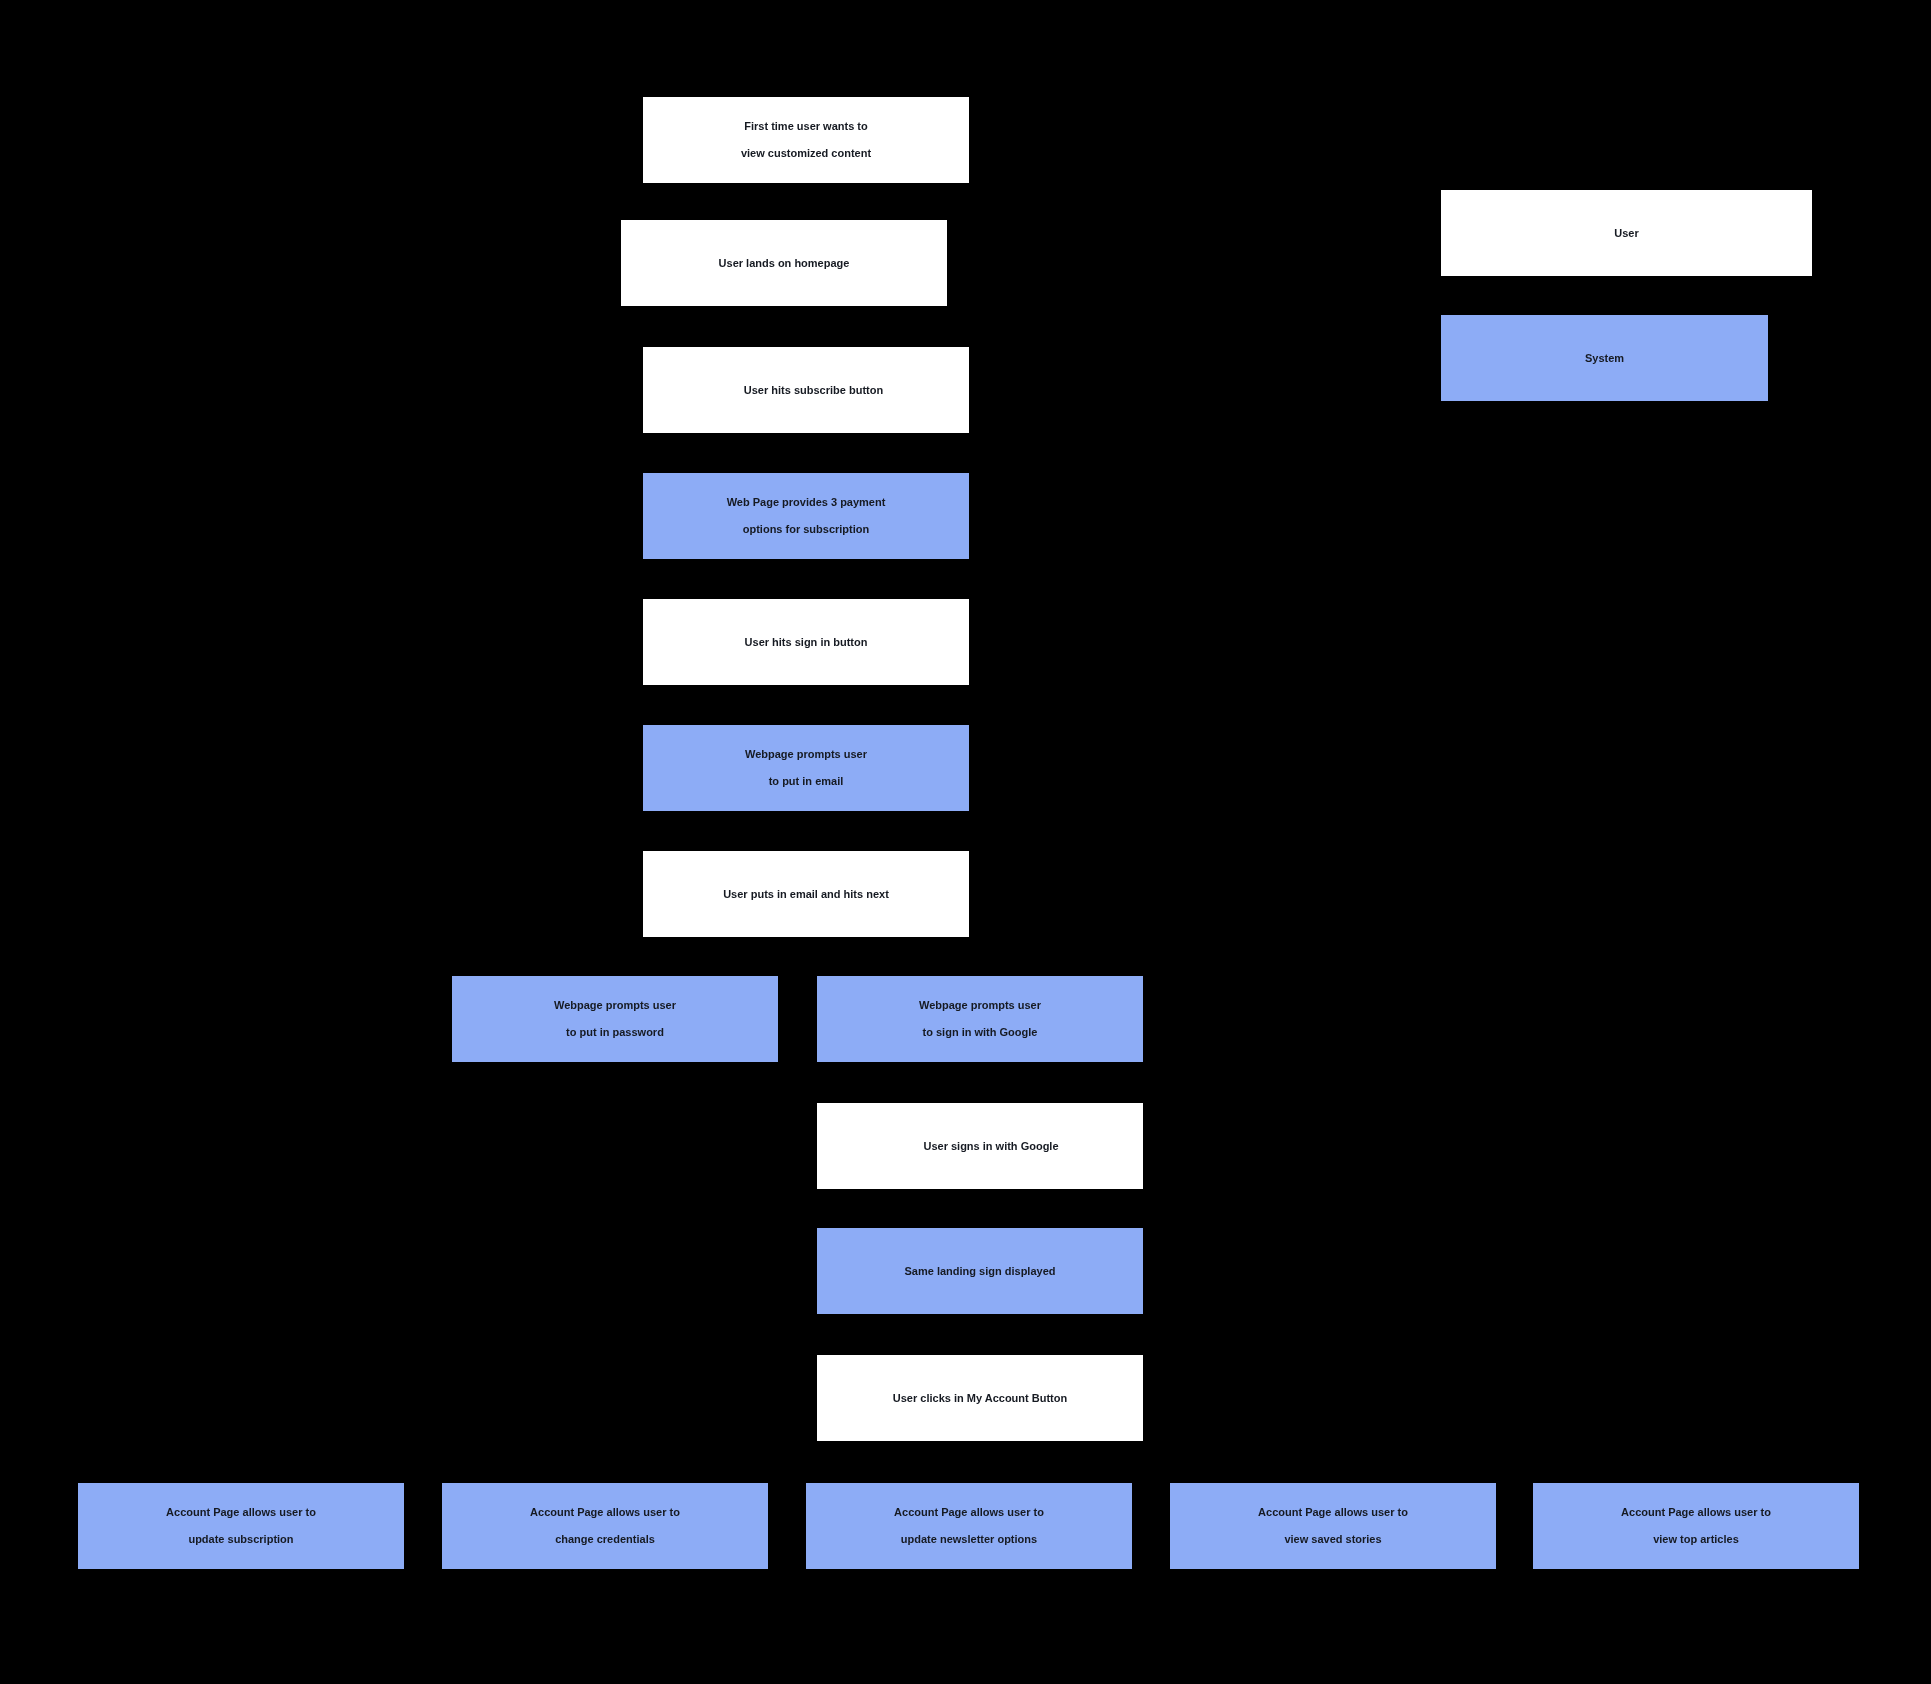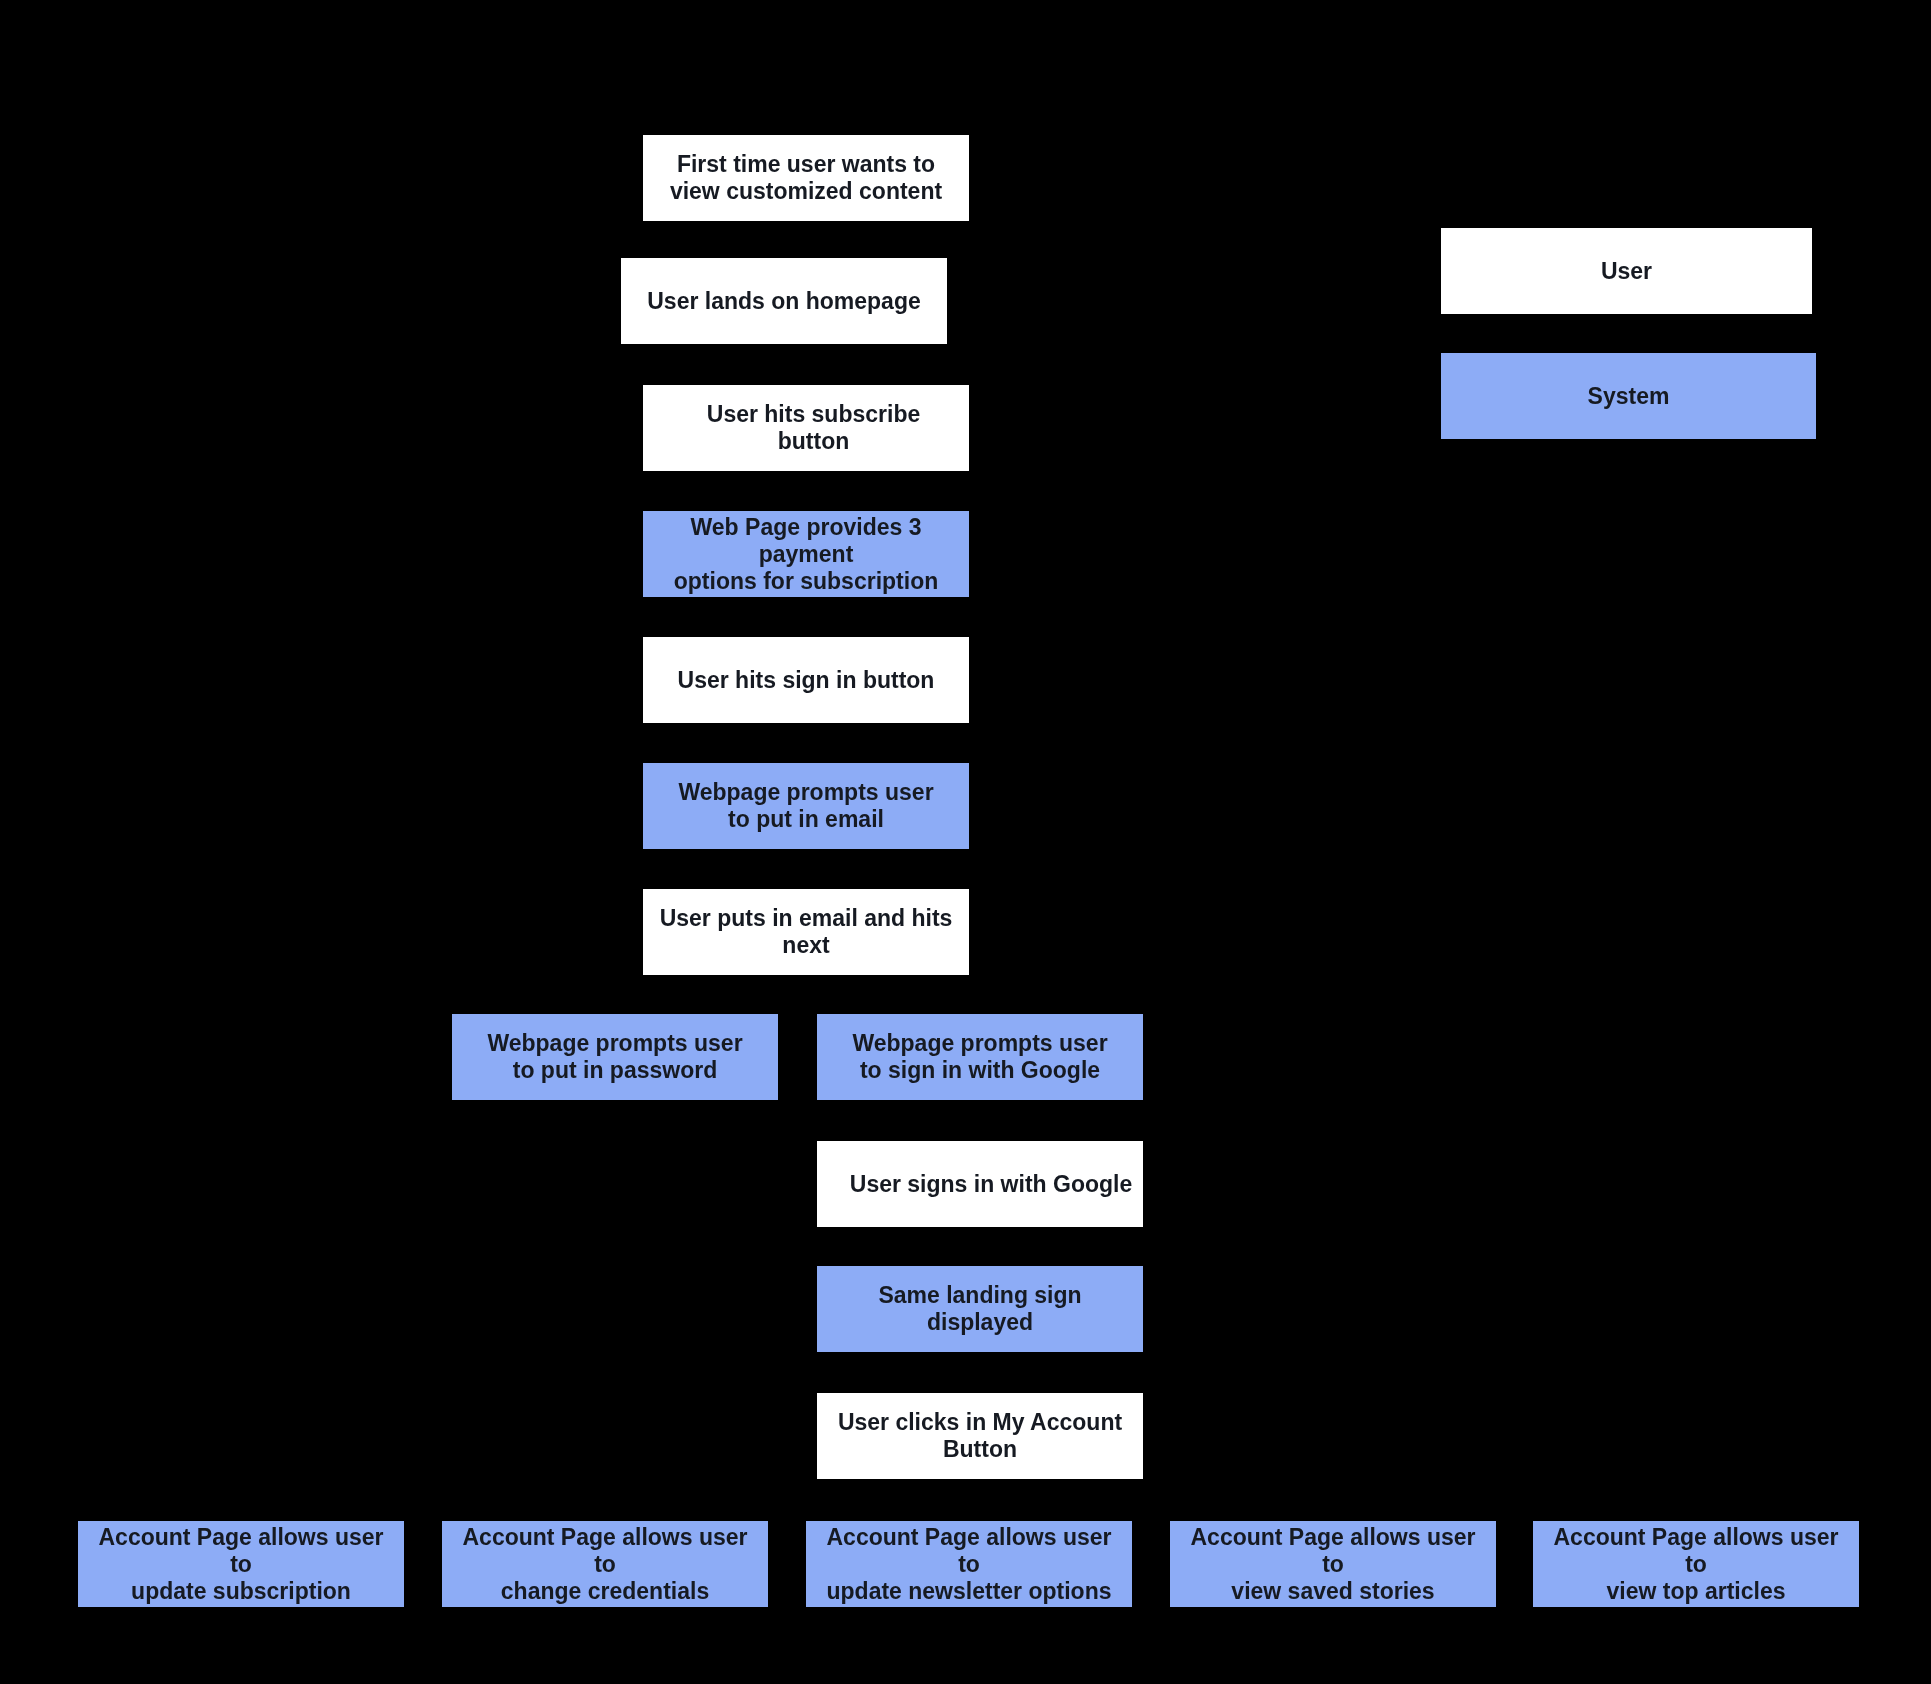--- a/index.html
+++ b/index.html
@@ -20,26 +20,25 @@
   }
   .node {
     position: absolute;
     width: 326px;
     height: 86px;
     display: flex;
     align-items: center;
     justify-content: center;
     text-align: center;
     white-space: pre-line;
-    font-size: 23px;
+    font-size: 11px;
     line-height: 27px;
     font-weight: 600;
     color: var(--text);
     padding: 4px 10px;
-    margin-top: 38px;
   }
   .user   { background: var(--user-box); }
   .system { background: var(--system-box); }
 
   
   .n-m0 { left: 643px; top: 97px;  }
   .n-m1 { left: 621px; top: 220px; }
   .n-m2 { left: 643px; top: 347px; padding-left: 25px; }
   .n-m3 { left: 643px; top: 473px; }
   .n-m4 { left: 643px; top: 599px; }
@@ -57,21 +56,21 @@
 
   
   .n-a0 { left: 78px;   top: 1483px; }
   .n-a1 { left: 442px;  top: 1483px; }
   .n-a2 { left: 806px;  top: 1483px; }
   .n-a3 { left: 1170px; top: 1483px; }
   .n-a4 { left: 1533px; top: 1483px; }
 
   
   .n-legend-user   { left: 1441px; top: 190px; width: 371px; }
-  .n-legend-system { left: 1441px; top: 315px; width: 375px; }
+  .n-legend-system { left: 1441px; top: 315px; width: 327px; }
 </style>
 </head>
 <body>
 
 <div class="canvas">
 
   <div class="node user n-m0">First time user wants to
 view customized content</div>
   <div class="node user n-m1">User lands on homepage</div>
   <div class="node user n-m2">User hits subscribe button</div>

